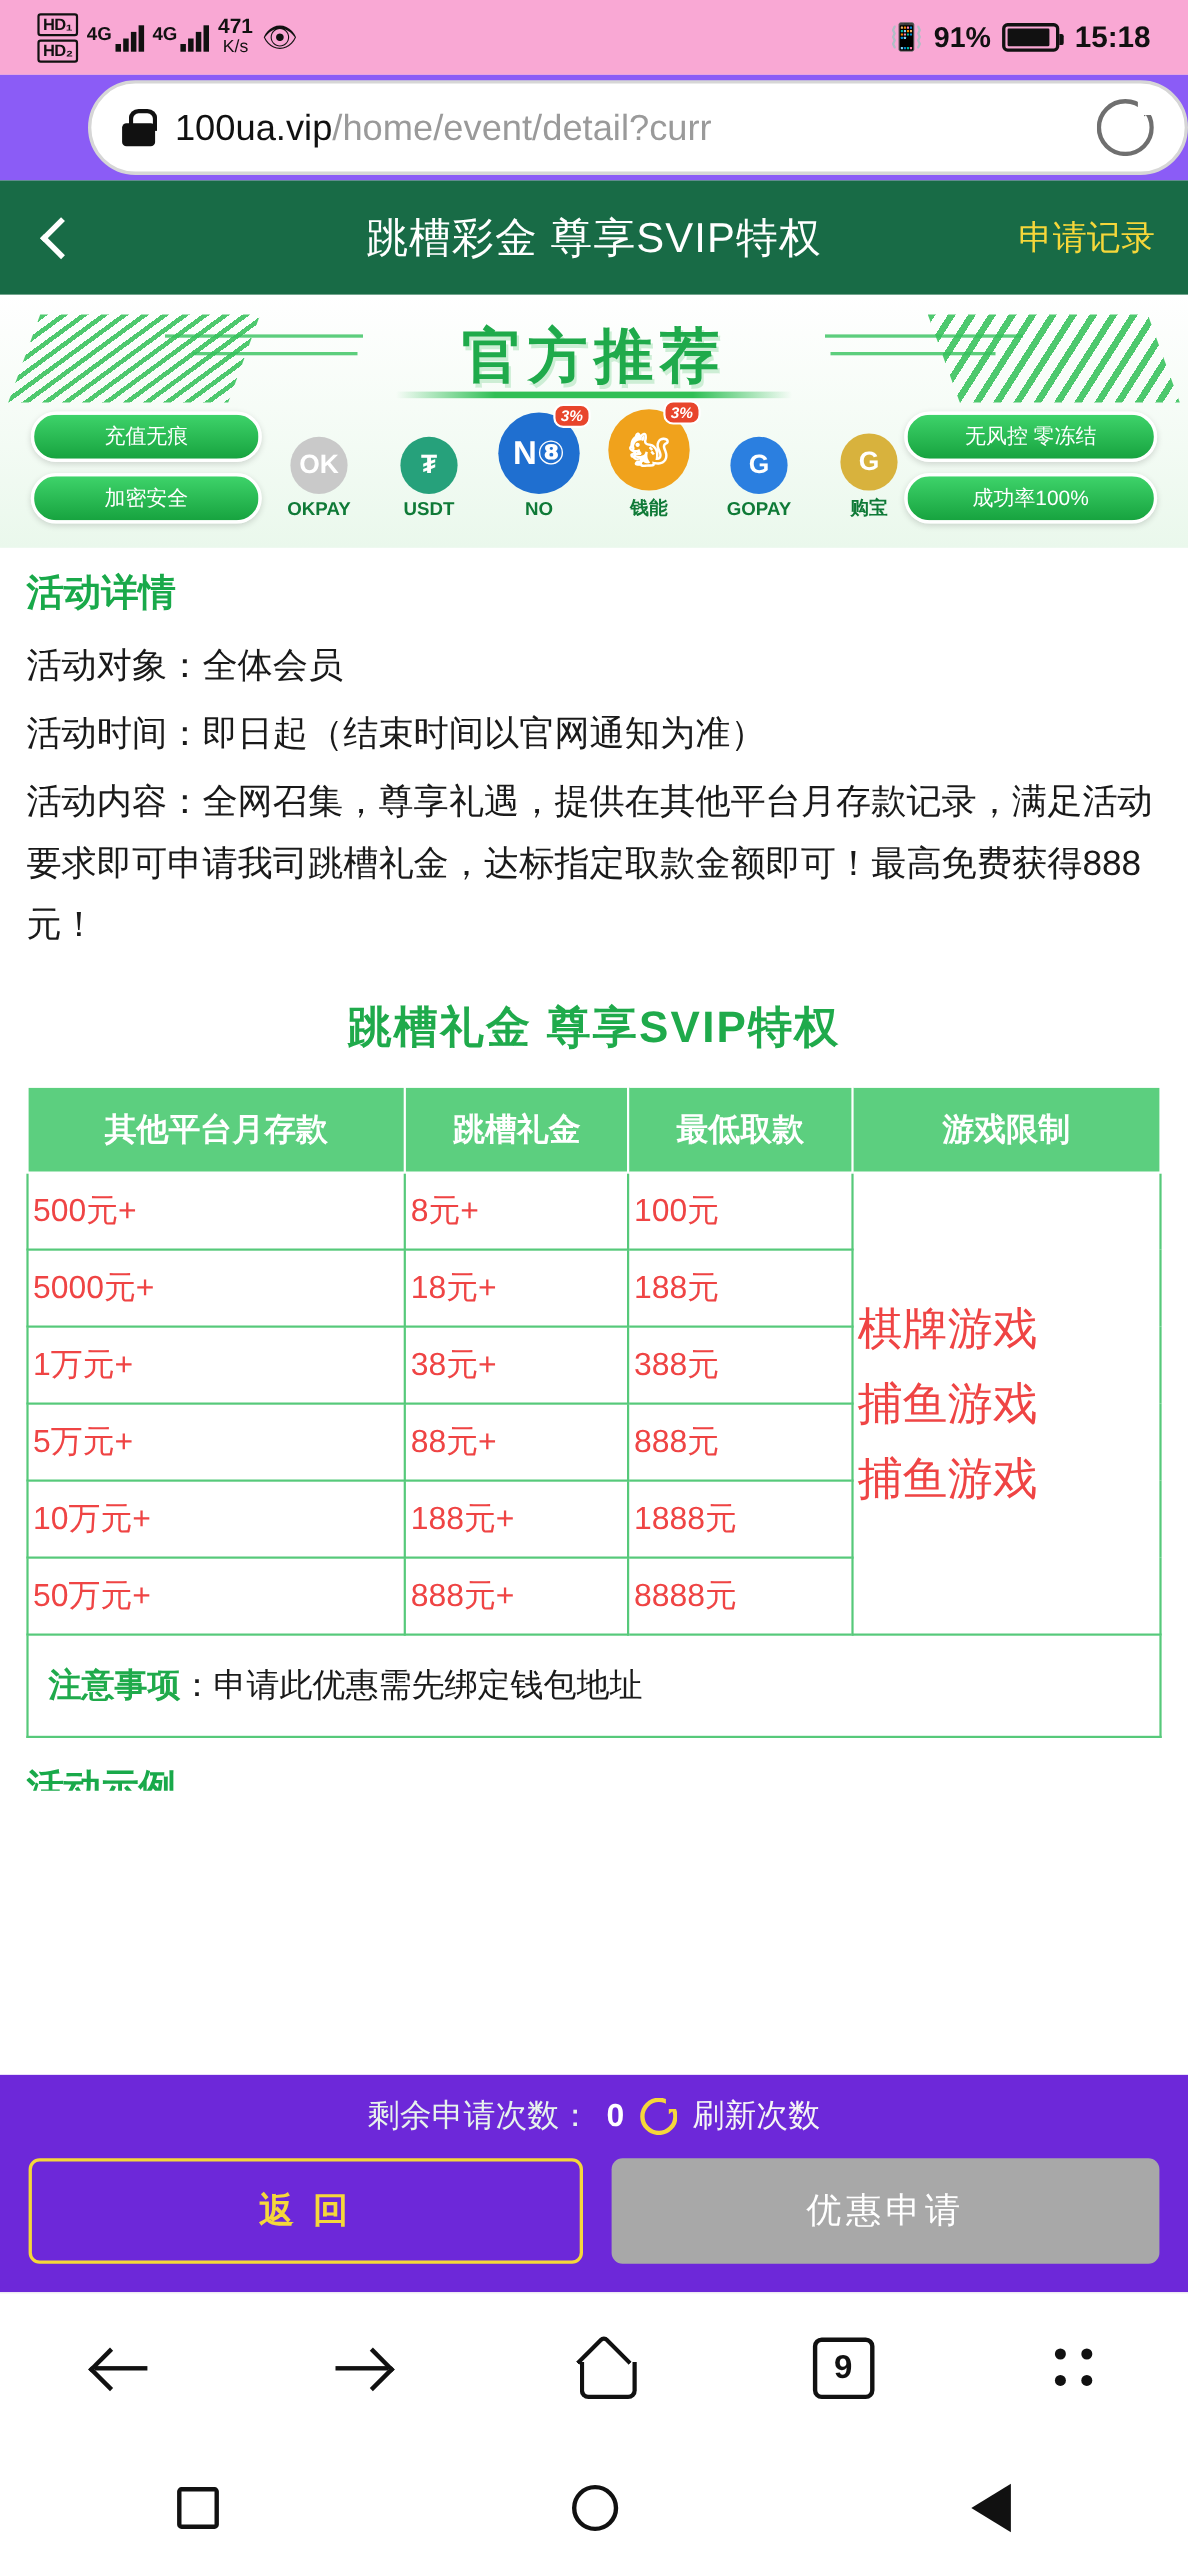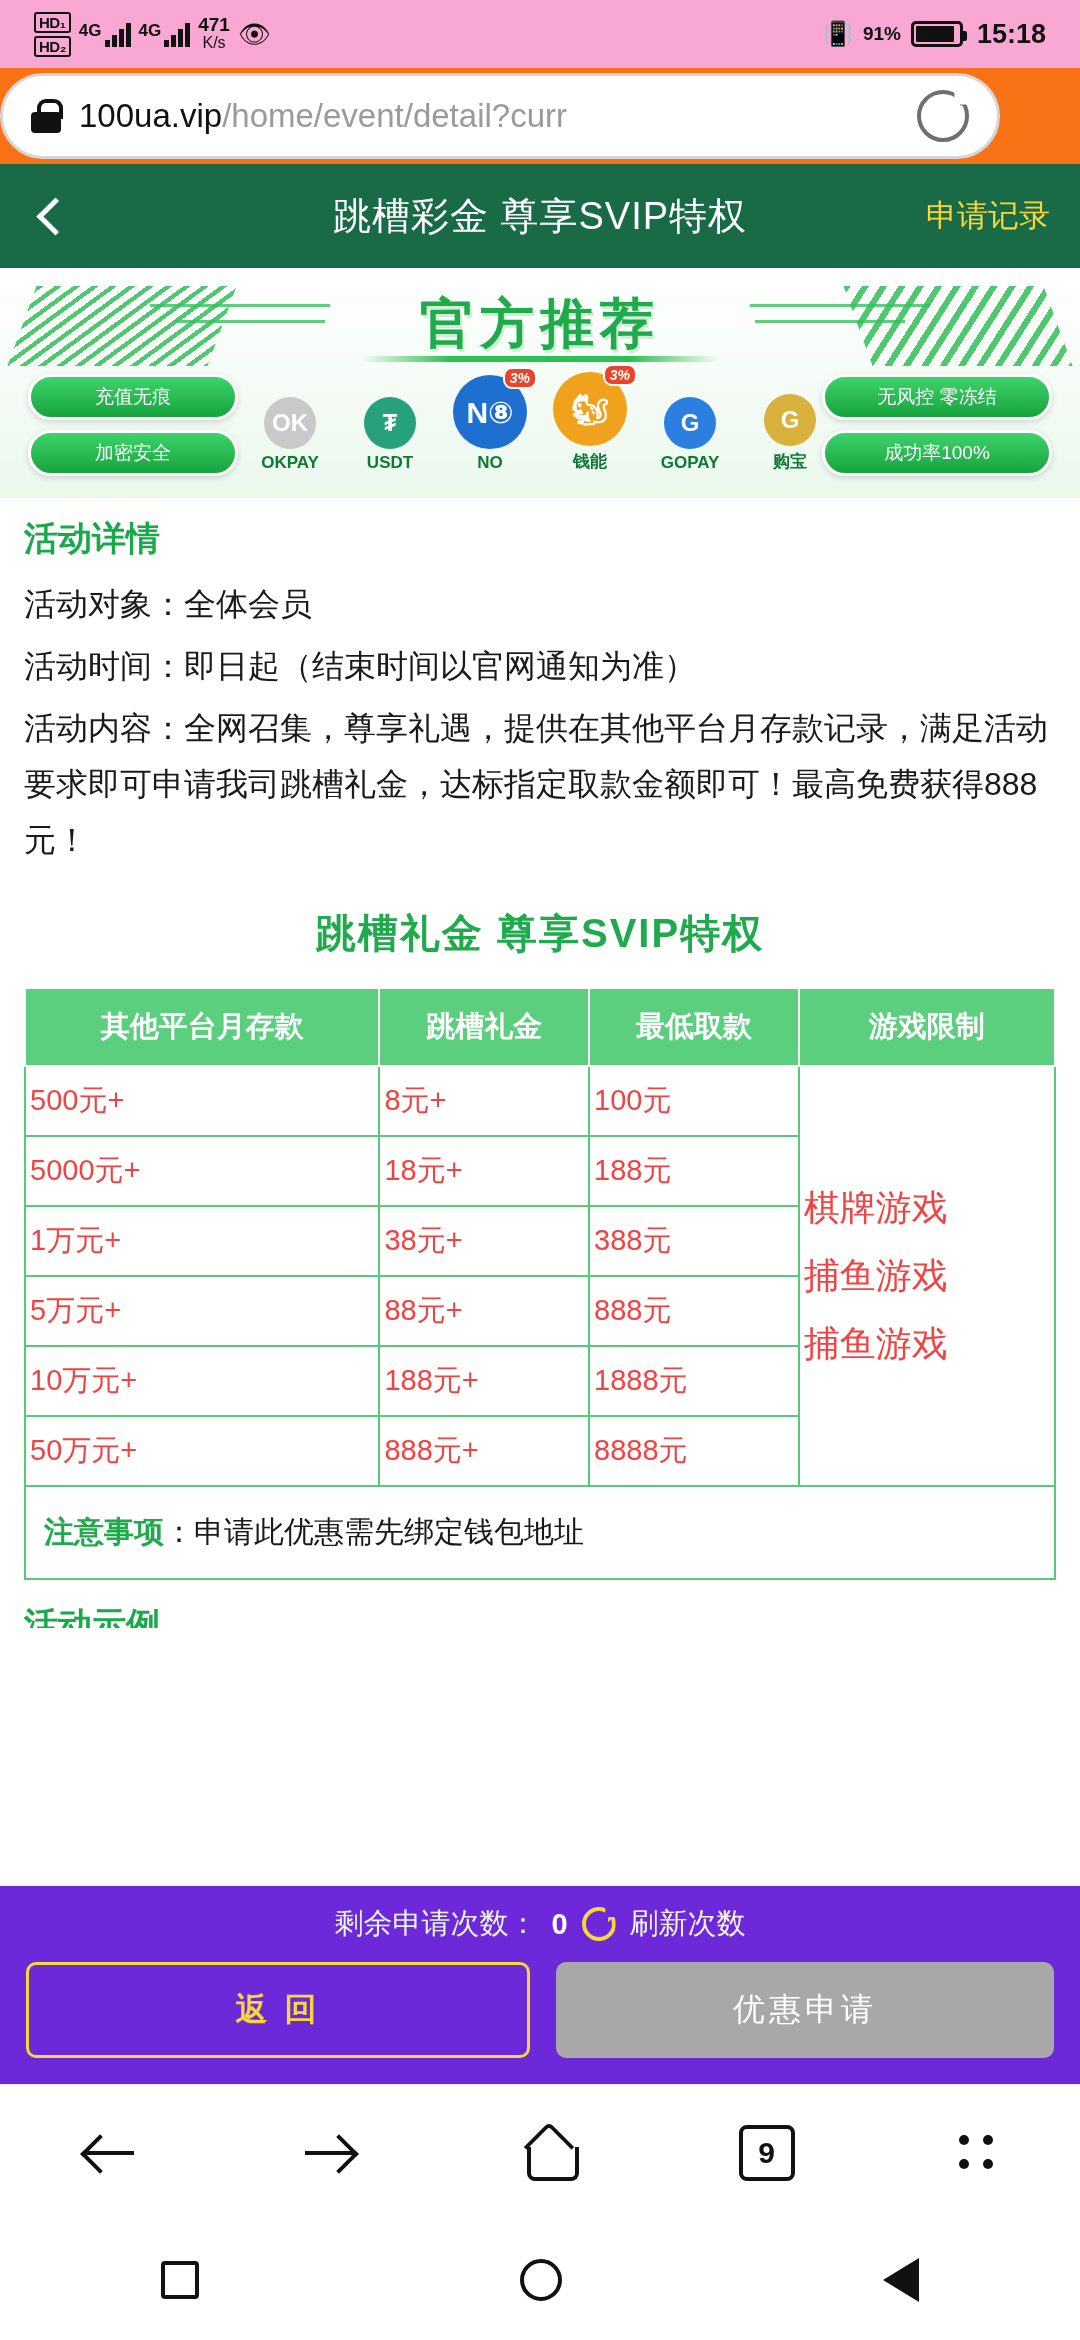--- a/index.html
+++ b/index.html
@@ -47,41 +47,41 @@
   .bars i { display: block; width: 5px; background: #111; }
   .bars i:nth-child(1) { height: 7px; }
   .bars i:nth-child(2) { height: 12px; }
   .bars i:nth-child(3) { height: 18px; }
   .bars i:nth-child(4) { height: 24px; }
   .speed { display: flex; flex-direction: column; align-items: center; line-height: 18px; }
   .speed b { font-size: 19px; color: #111; font-weight: bold; }
   .speed span { font-size: 16px; color: #111; }
   .eye { font-size: 26px; color: #111; line-height: 1; }
   .vibrate { font-size: 24px; color: #111; }
-  .batt-pct { font-size: 19px; color: #111; font-weight: 600; }
+  .batt-pct { font-size: 26px; color: #111; font-weight: 600; }
   .batt {
     width: 52px; height: 26px;
     border: 3px solid #111; border-radius: 5px;
     position: relative;
     padding: 2px;
   }
   .batt::after {
     content: ""; position: absolute; right: -7px; top: 7px;
     width: 4px; height: 10px; background: #111; border-radius: 0 2px 2px 0;
   }
   .batt i { display: block; height: 100%; width: 91%; background: #111; border-radius: 1px; }
   .clock { font-size: 27px; color: #111; font-weight: 600; margin-left: 4px; }
 
   
   .urlbar-wrap {
     height: 96px;
-    background: #f97316;
+    background: #8b5cf6;
     display: flex;
     align-items: center;
-    justify-content: flex-start;
+    justify-content: flex-end;
     flex: 0 0 auto;
   }
   .urlbar {
     width: 1000px;
     height: 86px;
     border: 3px solid #d6d6d6;
     border-radius: 46px;
     display: flex;
     align-items: center;
     padding: 0 28px;
@@ -283,21 +283,21 @@
     padding: 18px 4px;
     border: 2px solid #ffffff;
     font-size: 29px;
   }
   table.rates td {
     padding: 14px 4px;
     border: 2px solid #56c97a;
     color: #ef4444;
   }
   table.rates td.games {
-    font-size: 36px;
+    font-size: 41px;
     line-height: 68px;
     vertical-align: middle;
     font-family: Liberation Serif, serif;
   }
   .notice {
     border: 2px solid #56c97a;
     border-top: none;
     padding: 25px 18px;
     font-size: 30px;
     color: #1a1a1a;

